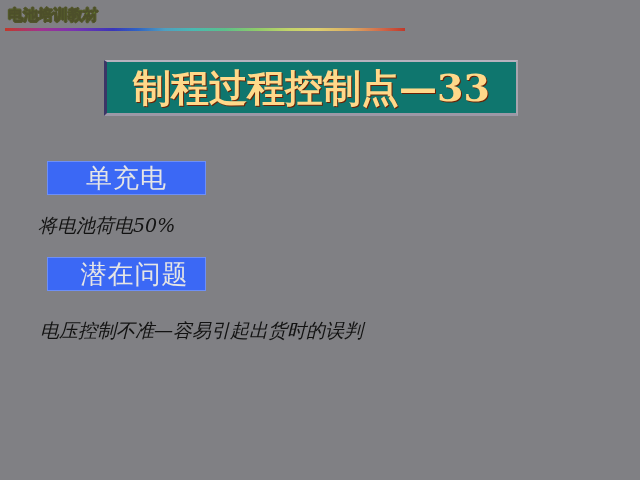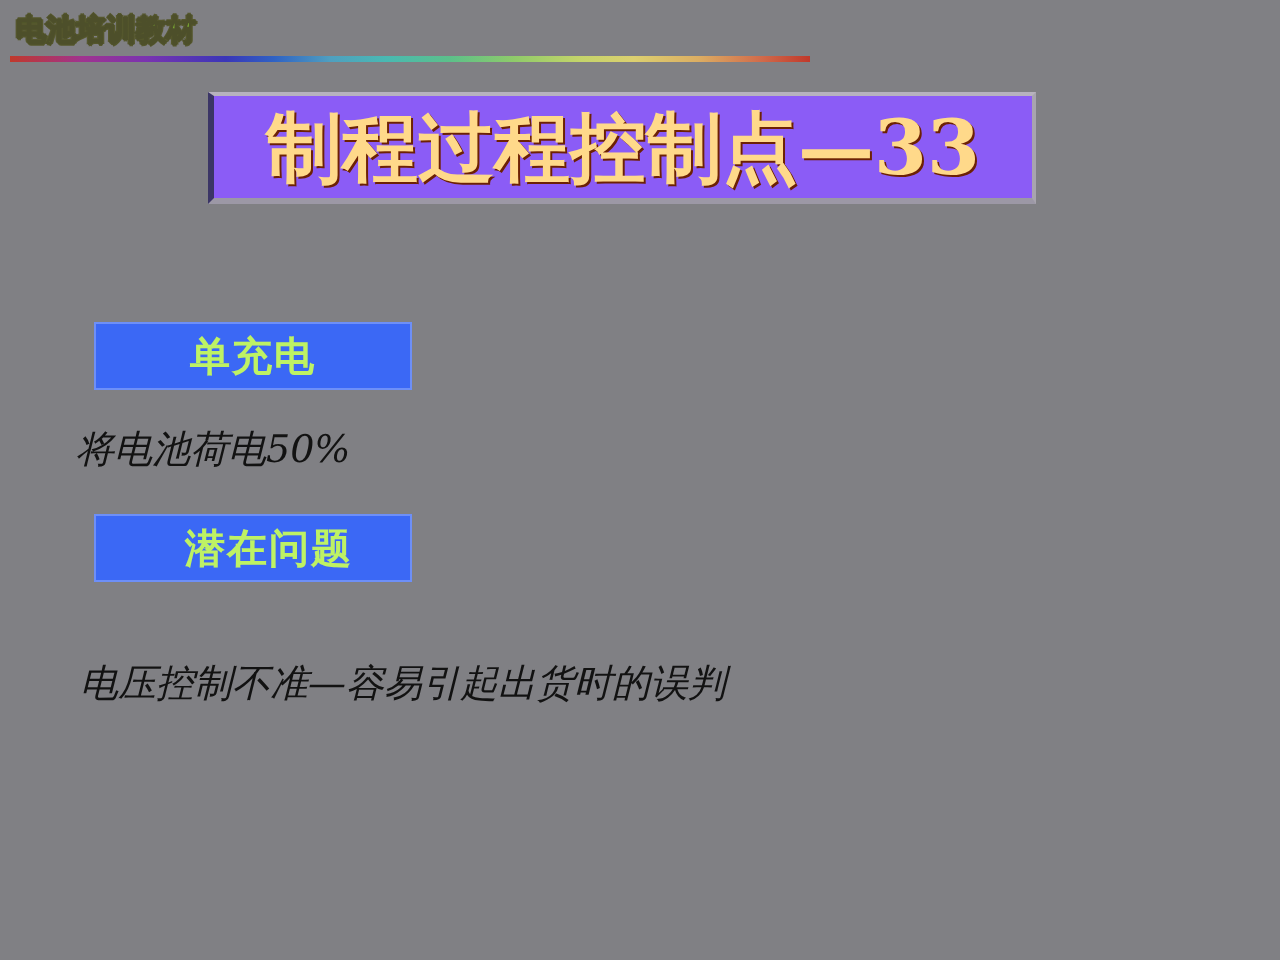--- a/index.html
+++ b/index.html
@@ -62,24 +62,24 @@
       #dcd070 78%,
       #dcae63 86%,
       #d16a4a 94%,
       #c0392b 100%);
   }
 
   
   #title-banner {
     position: absolute;
     left: 104px;
-    top: 46px;
+    top: 60px;
     width: 414px;
     height: 56px;
-    background: #8b5cf6;
+    background: #0f766e;
     box-sizing: border-box;
     border-top: 2px solid #b7b2be;
     border-left: 3px solid #3b3566;
     border-right: 2px solid #a8a4ae;
     border-bottom: 3px solid #9c98a6;
     display: flex;
     align-items: center;
     justify-content: center;
   }
   #title-banner-text {
@@ -98,24 +98,24 @@
     position: absolute;
     background: #3b68f5;
     display: flex;
     align-items: center;
     justify-content: center;
     box-sizing: border-box;
     border: 1px solid #6d8ff8;
   }
   .blue-box-text {
     font-family: "DejaVu Serif", serif;
-    font-weight: bold;
-    font-size: 20px;
+    font-weight: normal;
+    font-size: 26px;
     line-height: 24px;
-    color: #bef264;
+    color: #e5e5e5;
     white-space: nowrap;
     letter-spacing: 1px;
   }
   #box-charge {
     left: 47px;
     top: 161px;
     width: 159px;
     height: 34px;
   }
   #box-issue {
@@ -136,21 +136,21 @@
     white-space: nowrap;
     letter-spacing: 0px;
     font-style: italic;
   }
   #body-charge {
     left: 38px;
     top: 213px;
   }
   #body-issue {
     left: 40px;
-    top: 330px;
+    top: 318px;
   }
 </style>
 </head>
 <body>
 
 <div id="slide">
 
   <div id="header-title">电池培训教材</div>
 
   <div id="rainbow-rule"></div>

